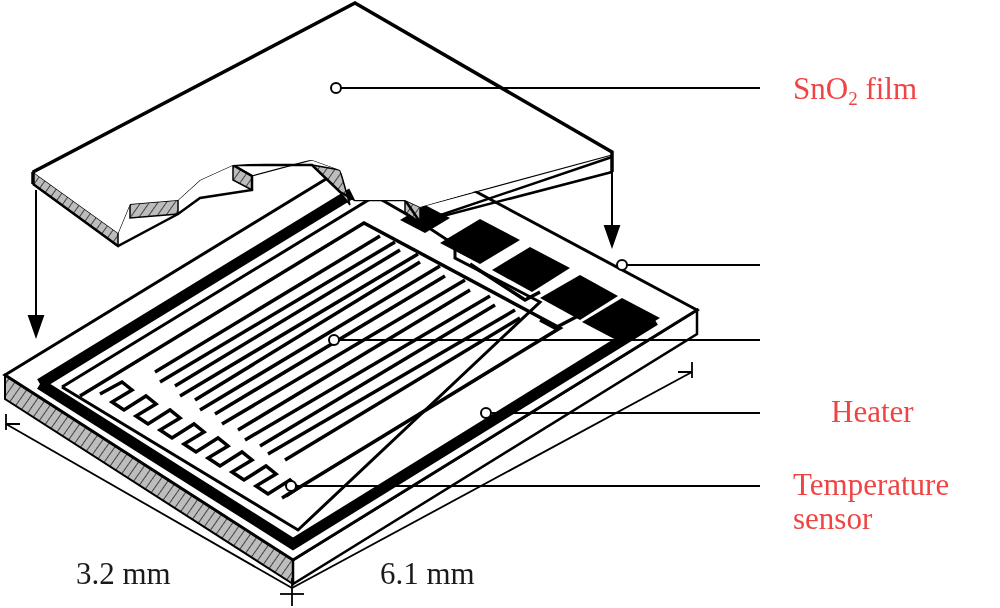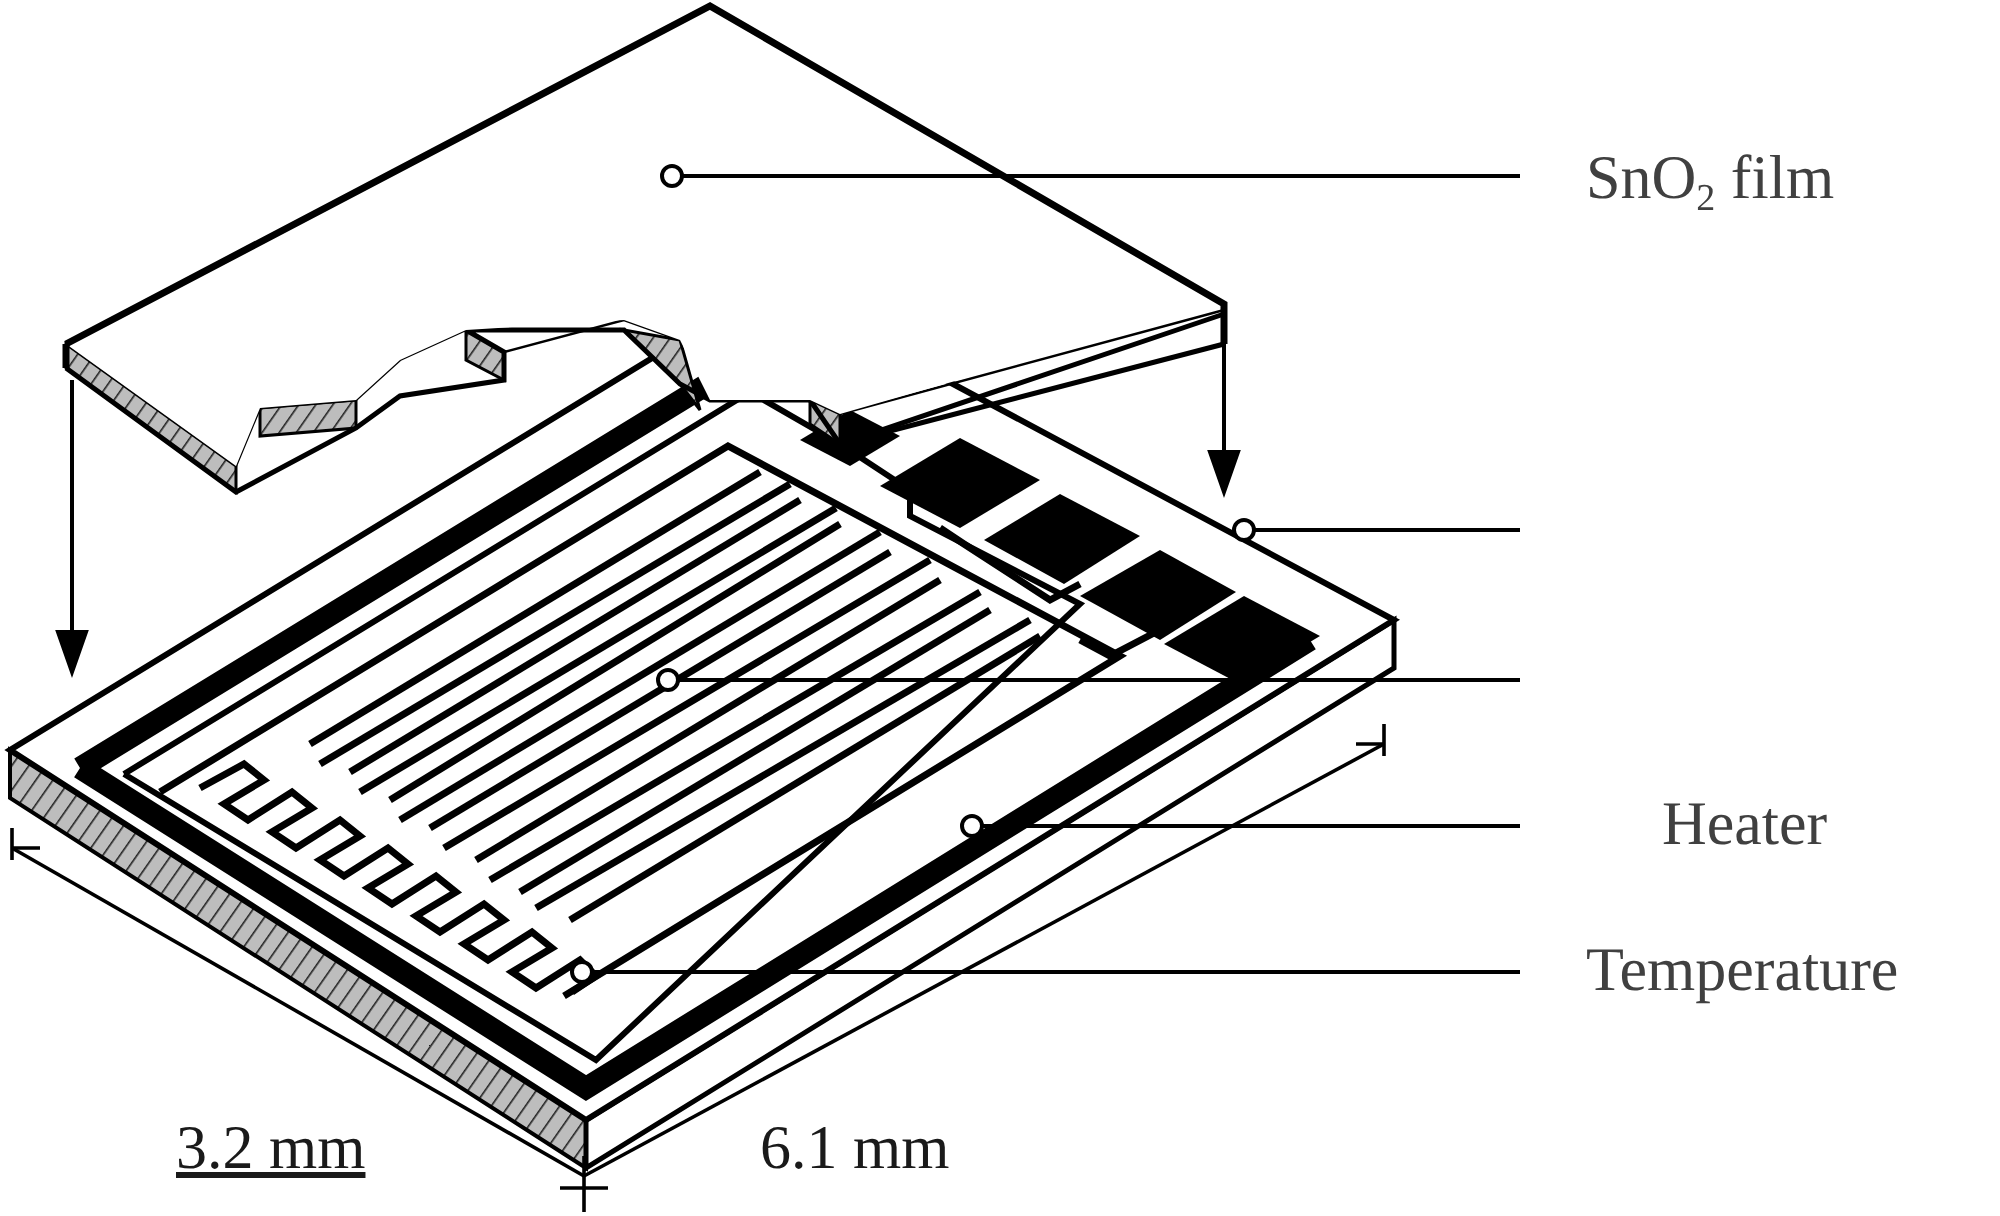--- a/index.html
+++ b/index.html
@@ -1,18 +1,18 @@
 <!DOCTYPE html>
 <html><head>
 <meta charset="utf-8">
 <style>
   html, body { margin:0; padding:0; background:#ffffff; }
   .stage { position:relative; width:1000px; height:608px; overflow:hidden; background:#fff; }
   svg { position:absolute; left:0; top:0; }
-  .lbl { position:absolute; font-family:"Liberation Serif", "DejaVu Serif", serif; font-size:31px; color:#404040; line-height:34px; white-space:nowrap; }
+  .lbl { position:absolute; font-family:"Liberation Serif", "DejaVu Serif", serif; font-size:31px; color:#ef4444; line-height:34px; white-space:nowrap; }
   .lbl sub { font-size:19px; vertical-align:-6px; line-height:0; }
   .dim { position:absolute; font-family:"Liberation Serif", "DejaVu Serif", serif; font-size:31px; color:#1a1a1a; white-space:nowrap; }
 </style>
 </head>
 <body>
 
 <div class="stage">
 <svg width="1000" height="608" viewBox="0 0 1000 608">
   <defs>
     <pattern id="hatch" patternUnits="userSpaceOnUse" width="7" height="7" patternTransform="rotate(35)">
@@ -120,16 +120,17 @@
     <line x1="292" y1="588" x2="692" y2="372"></line>
     <path d="M692,362 L692,378 M692,372 L678,372"></path>
     <line x1="292" y1="578" x2="292" y2="606"></line>
     <line x1="280" y1="594" x2="304" y2="594"></line>
   </g>
 </svg>
 
   <div class="lbl" style="left:793px; top:72px;"><span>SnO</span><sub>2</sub><span> film</span></div>
   <div class="lbl" style="left:831px; top:395px;">Heater</div>
   <div class="lbl" style="left:793px; top:468px;">Temperature</div>
+  <div class="lbl" style="left:793px; top:502px;">sensor</div>
 
-  <div class="dim" style="left:88px; top:556px;text-decoration:underline;">3.2 mm</div>
+  <div class="dim" style="left:76px; top:556px;">3.2 mm</div>
   <div class="dim" style="left:380px; top:556px;">6.1 mm</div>
 </div>
 
 </body></html>

